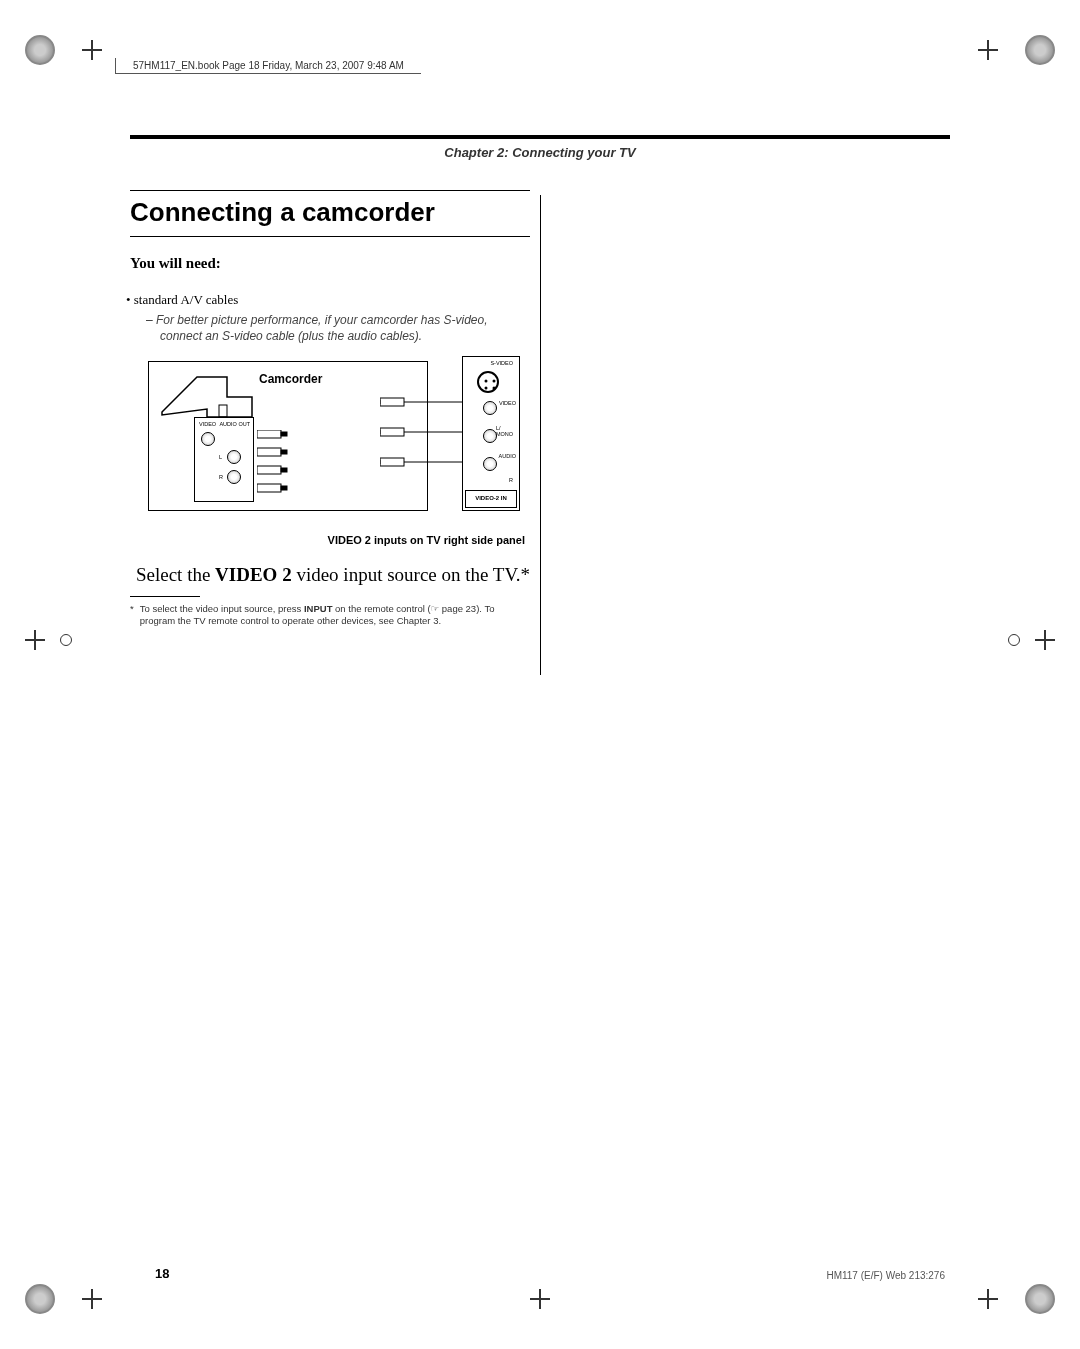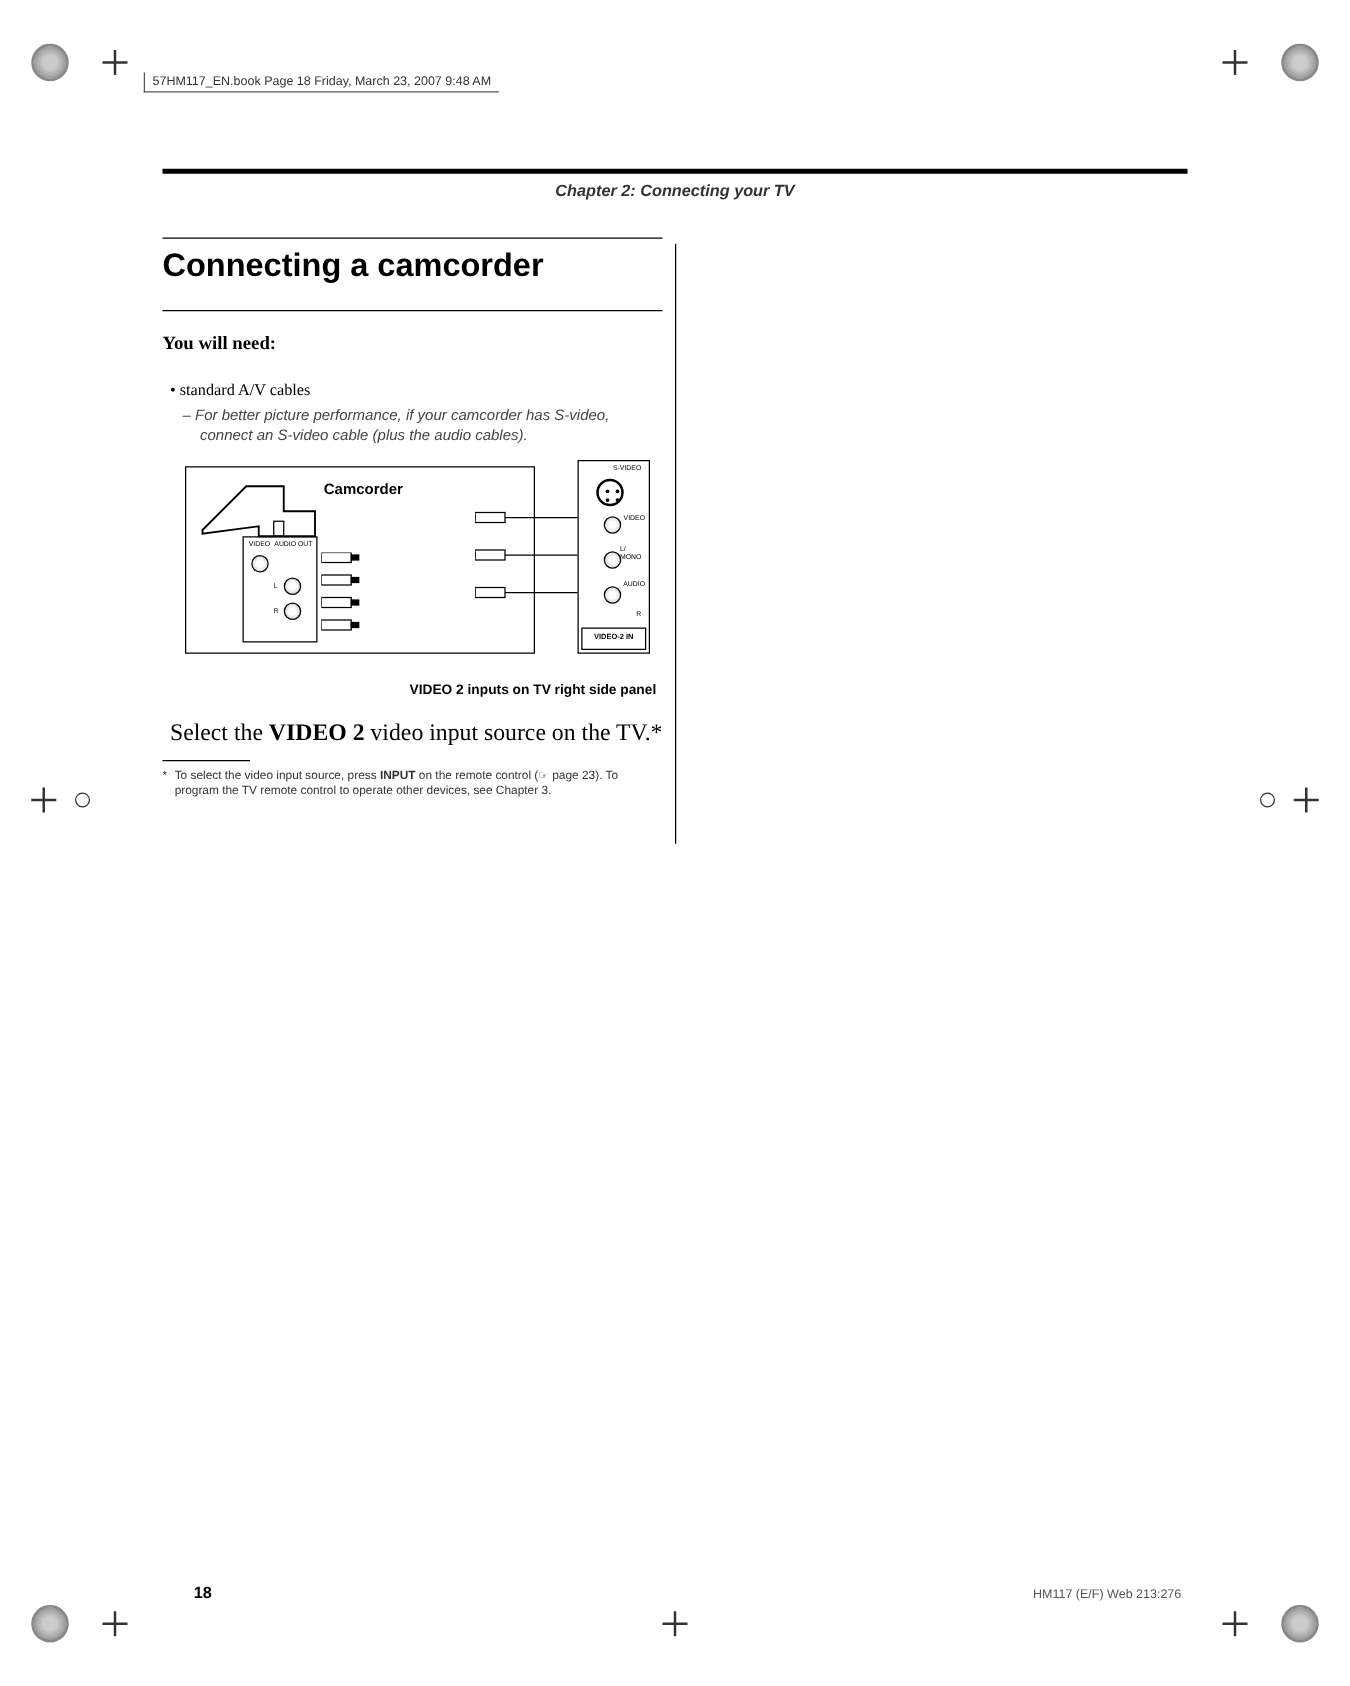--- a/index.html
+++ b/index.html
@@ -66,21 +66,21 @@
     .side-mr { top: 634px; right: 60px; }
     .header-info {
       position: absolute;
       top: 58px;
       left: 115px;
       font-size: 10px;
       color: #333;
       border: 0.5px solid #555;
       border-top: none;
       border-right: none;
-      padding: 2px 6px;
+      padding: 2px 17px;
     }
     .content-area {
       position: absolute;
       top: 135px;
       left: 130px;
       width: 820px;
     }
     .chapter-bar {
       background: #000;
       height: 4px;
@@ -93,40 +93,40 @@
       font-style: italic;
       font-weight: bold;
       color: #333;
       margin-bottom: 30px;
     }
     .section-heading {
       font-size: 26px;
       font-weight: bold;
       font-family: Arial, sans-serif;
       color: #000;
-      padding-bottom: 20px;
+      padding-bottom: 8px;
       border-bottom: 1px solid #000;
       width: 400px;
       margin-bottom: 18px;
       border-top: 1px solid #000;
       padding-top: 6px;
     }
     .left-column {
       width: 400px;
     }
     .subsection-h {
       font-size: 15px;
       font-weight: bold;
       font-family: "Times New Roman", Times, serif;
       margin-bottom: 20px;
     }
     .bullet-item {
       font-size: 13px;
       font-family: "Times New Roman", Times, serif;
-      margin-left: 18px;
+      margin-left: 8px;
       margin-bottom: 4px;
     }
     .bullet-item::before {
       content: "• ";
       margin-left: -12px;
     }
     .sub-bullet {
       font-size: 12px;
       font-family: Arial, sans-serif;
       font-style: italic;

